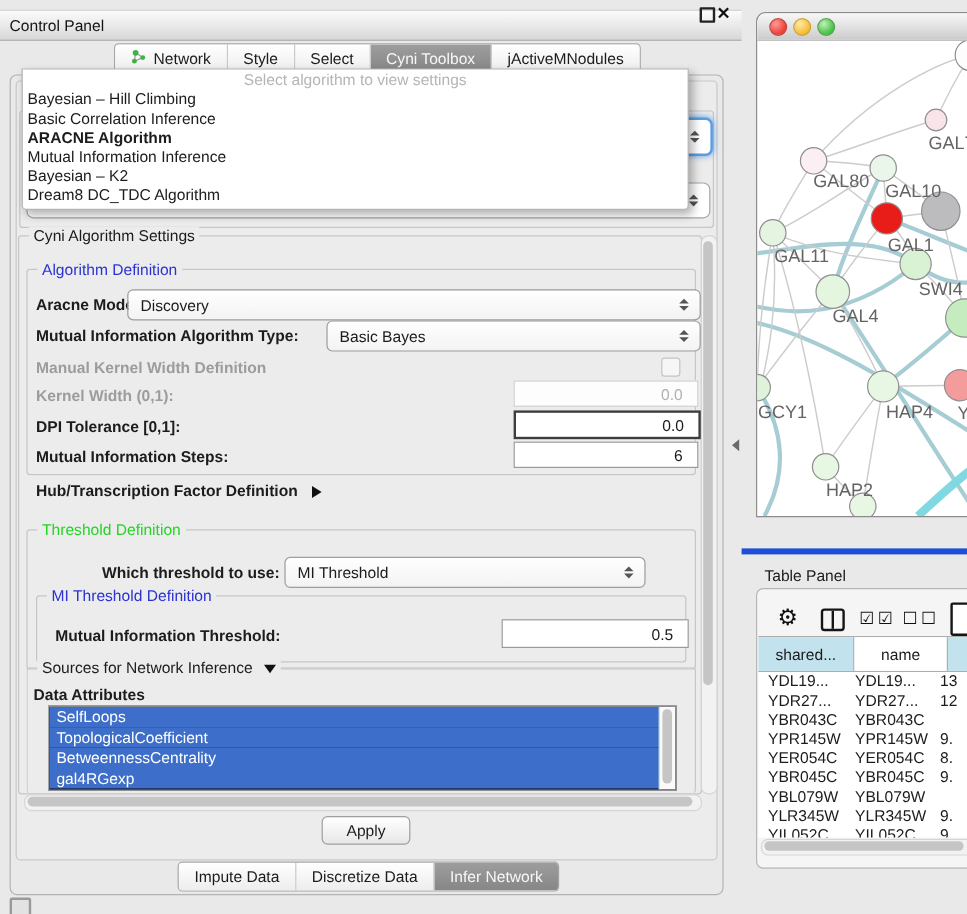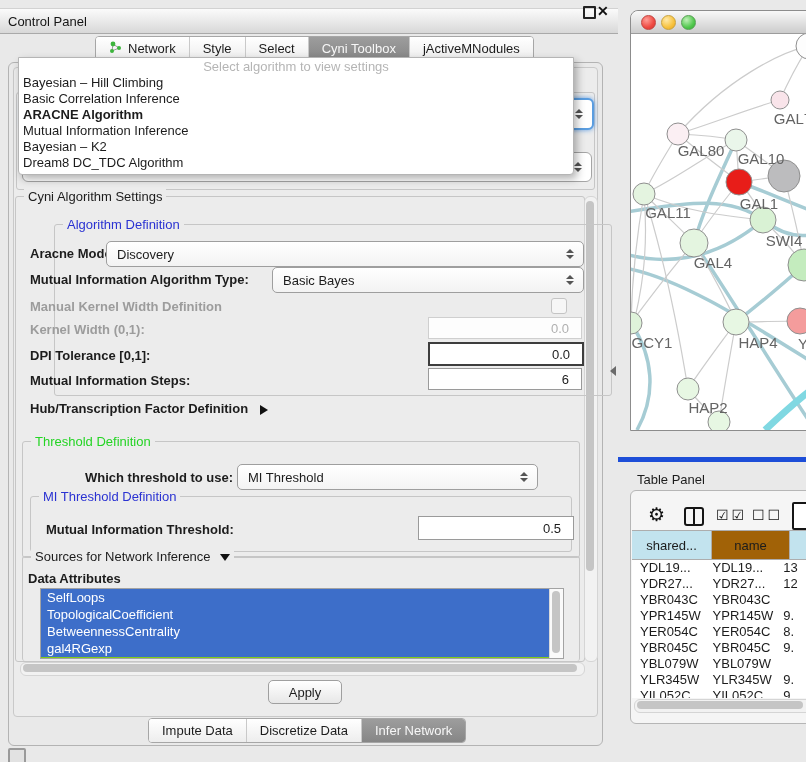--- a/index.html
+++ b/index.html
@@ -57,21 +57,21 @@
   
   .u-combo{position:absolute;background:#fff;border-radius:6px;}
   .u1{left:22px;top:98px;width:568px;height:28px;border:2px solid #5a9de0;box-shadow:0 0 5px rgba(74,144,226,.85);}
   .u2{left:22px;top:152px;width:568px;height:28px;border:1px solid #a5a5a5;}
 
   
   .sb-track{position:absolute;background:#f2f2f2;border:1px solid #d5d5d5;border-radius:6px;}
   .sb-thumb{position:absolute;background:#c5c5c5;border-radius:5px;}
 
   .attr-list{position:absolute;left:40px;top:588px;width:522px;height:69px;border:1px solid #a3a3a3;
-             background:#84cc16;overflow:hidden;}
+             background:#0f172a;overflow:hidden;}
   .attr-item{height:17px;line-height:17px;color:#fff;padding-left:6px;width:calc(100% - 14px);}
 
   .btn{position:absolute;background:linear-gradient(#ffffff,#e7e7e7);border:1px solid #9f9f9f;border-radius:5px;
        display:flex;align-items:center;justify-content:center;}
 
   .mini-ico{left:8px;top:748px;width:14px;height:16px;border:2px solid #9a9a9a;border-radius:2px;background:#e2e2e2;}
   .div-arrow{left:610px;top:366px;width:0;height:0;border-top:5px solid transparent;
              border-bottom:5px solid transparent;border-right:6px solid #6a6a6a;}
 
   
@@ -89,21 +89,21 @@
 
   .tp-bar{left:618px;top:457px;width:188px;height:33px;border-top:5px solid #1d4ed8;display:flex;align-items:flex-start;}
   .tp-bar .t{margin:10px 0 0 19px;}
   .tbl-container{left:630px;top:490px;width:182px;height:232px;background:#f5f5f5;
                  border:1px solid #b6b6b6;border-radius:6px;overflow:hidden;}
   .tb-ico{position:absolute;color:#111;}
   .col-ico{left:684px;top:507px;width:16px;height:15px;border:2px solid #151515;border-radius:3px;}
   .col-ico::after{content:"";position:absolute;left:7px;top:0;width:2px;height:100%;background:#151515;}
   .doc-ico{left:792px;top:502px;width:22px;height:24px;border:2px solid #151515;border-radius:2px;background:#fff;}
   .thead{position:absolute;left:632px;top:530px;width:180px;height:28px;display:flex;border-top:1px solid #adadad;border-bottom:1px solid #adadad;}
-  .th{display:flex;align-items:center;justify-content:center;border-right:1px solid #adadad;box-sizing:border-box;background:#a16207;}
+  .th{display:flex;align-items:center;justify-content:center;border-right:1px solid #adadad;box-sizing:border-box;background:#ffffff;}
   .th.hl{background:#c2e3ee;}
   .tbody{position:absolute;left:632px;top:560px;width:180px;height:138px;overflow:hidden;background:#fff;}
   .trow{display:flex;height:16px;line-height:16px;}
   .tcell{padding-left:8px;white-space:nowrap;overflow:hidden;box-sizing:border-box;}
   .tc0{width:80px;}.tc1{width:78px;}.tc2{width:40px;}
 </style>
 </head>
 <body>
 
 <div id="app">
@@ -169,21 +169,21 @@
     <div class="popup-item">Dream8 DC_TDC Algorithm</div>
   </div>
 
   <div class="abs group" style="left:15px;top:196px;width:568px;height:464px;">
     <span class="gtitle">Cyni Algorithm Settings</span>
   </div>
   <div class="sb-track abs" style="left:584px;top:196px;width:12px;height:464px;">
     <div class="sb-thumb" style="left:1px;top:4px;width:8px;height:370px;"></div>
   </div>
 
-  <div class="abs group" style="left:22px;top:224px;width:556px;height:170px;margin-left:32px;">
+  <div class="abs group" style="left:22px;top:224px;width:556px;height:170px;">
     <span class="gtitle blue">Algorithm Definition</span>
   </div>
   <span class="lbl" style="left:30px;top:246px;">Aracne Mode:</span>
   <div class="combo" style="left:106px;top:241px;width:466px;height:24px;">
     <span>Discovery</span>
     <span class="stepper">
         <span class="tri-up"></span>
         <span class="tri-dn"></span>
       </span>
   </div>

